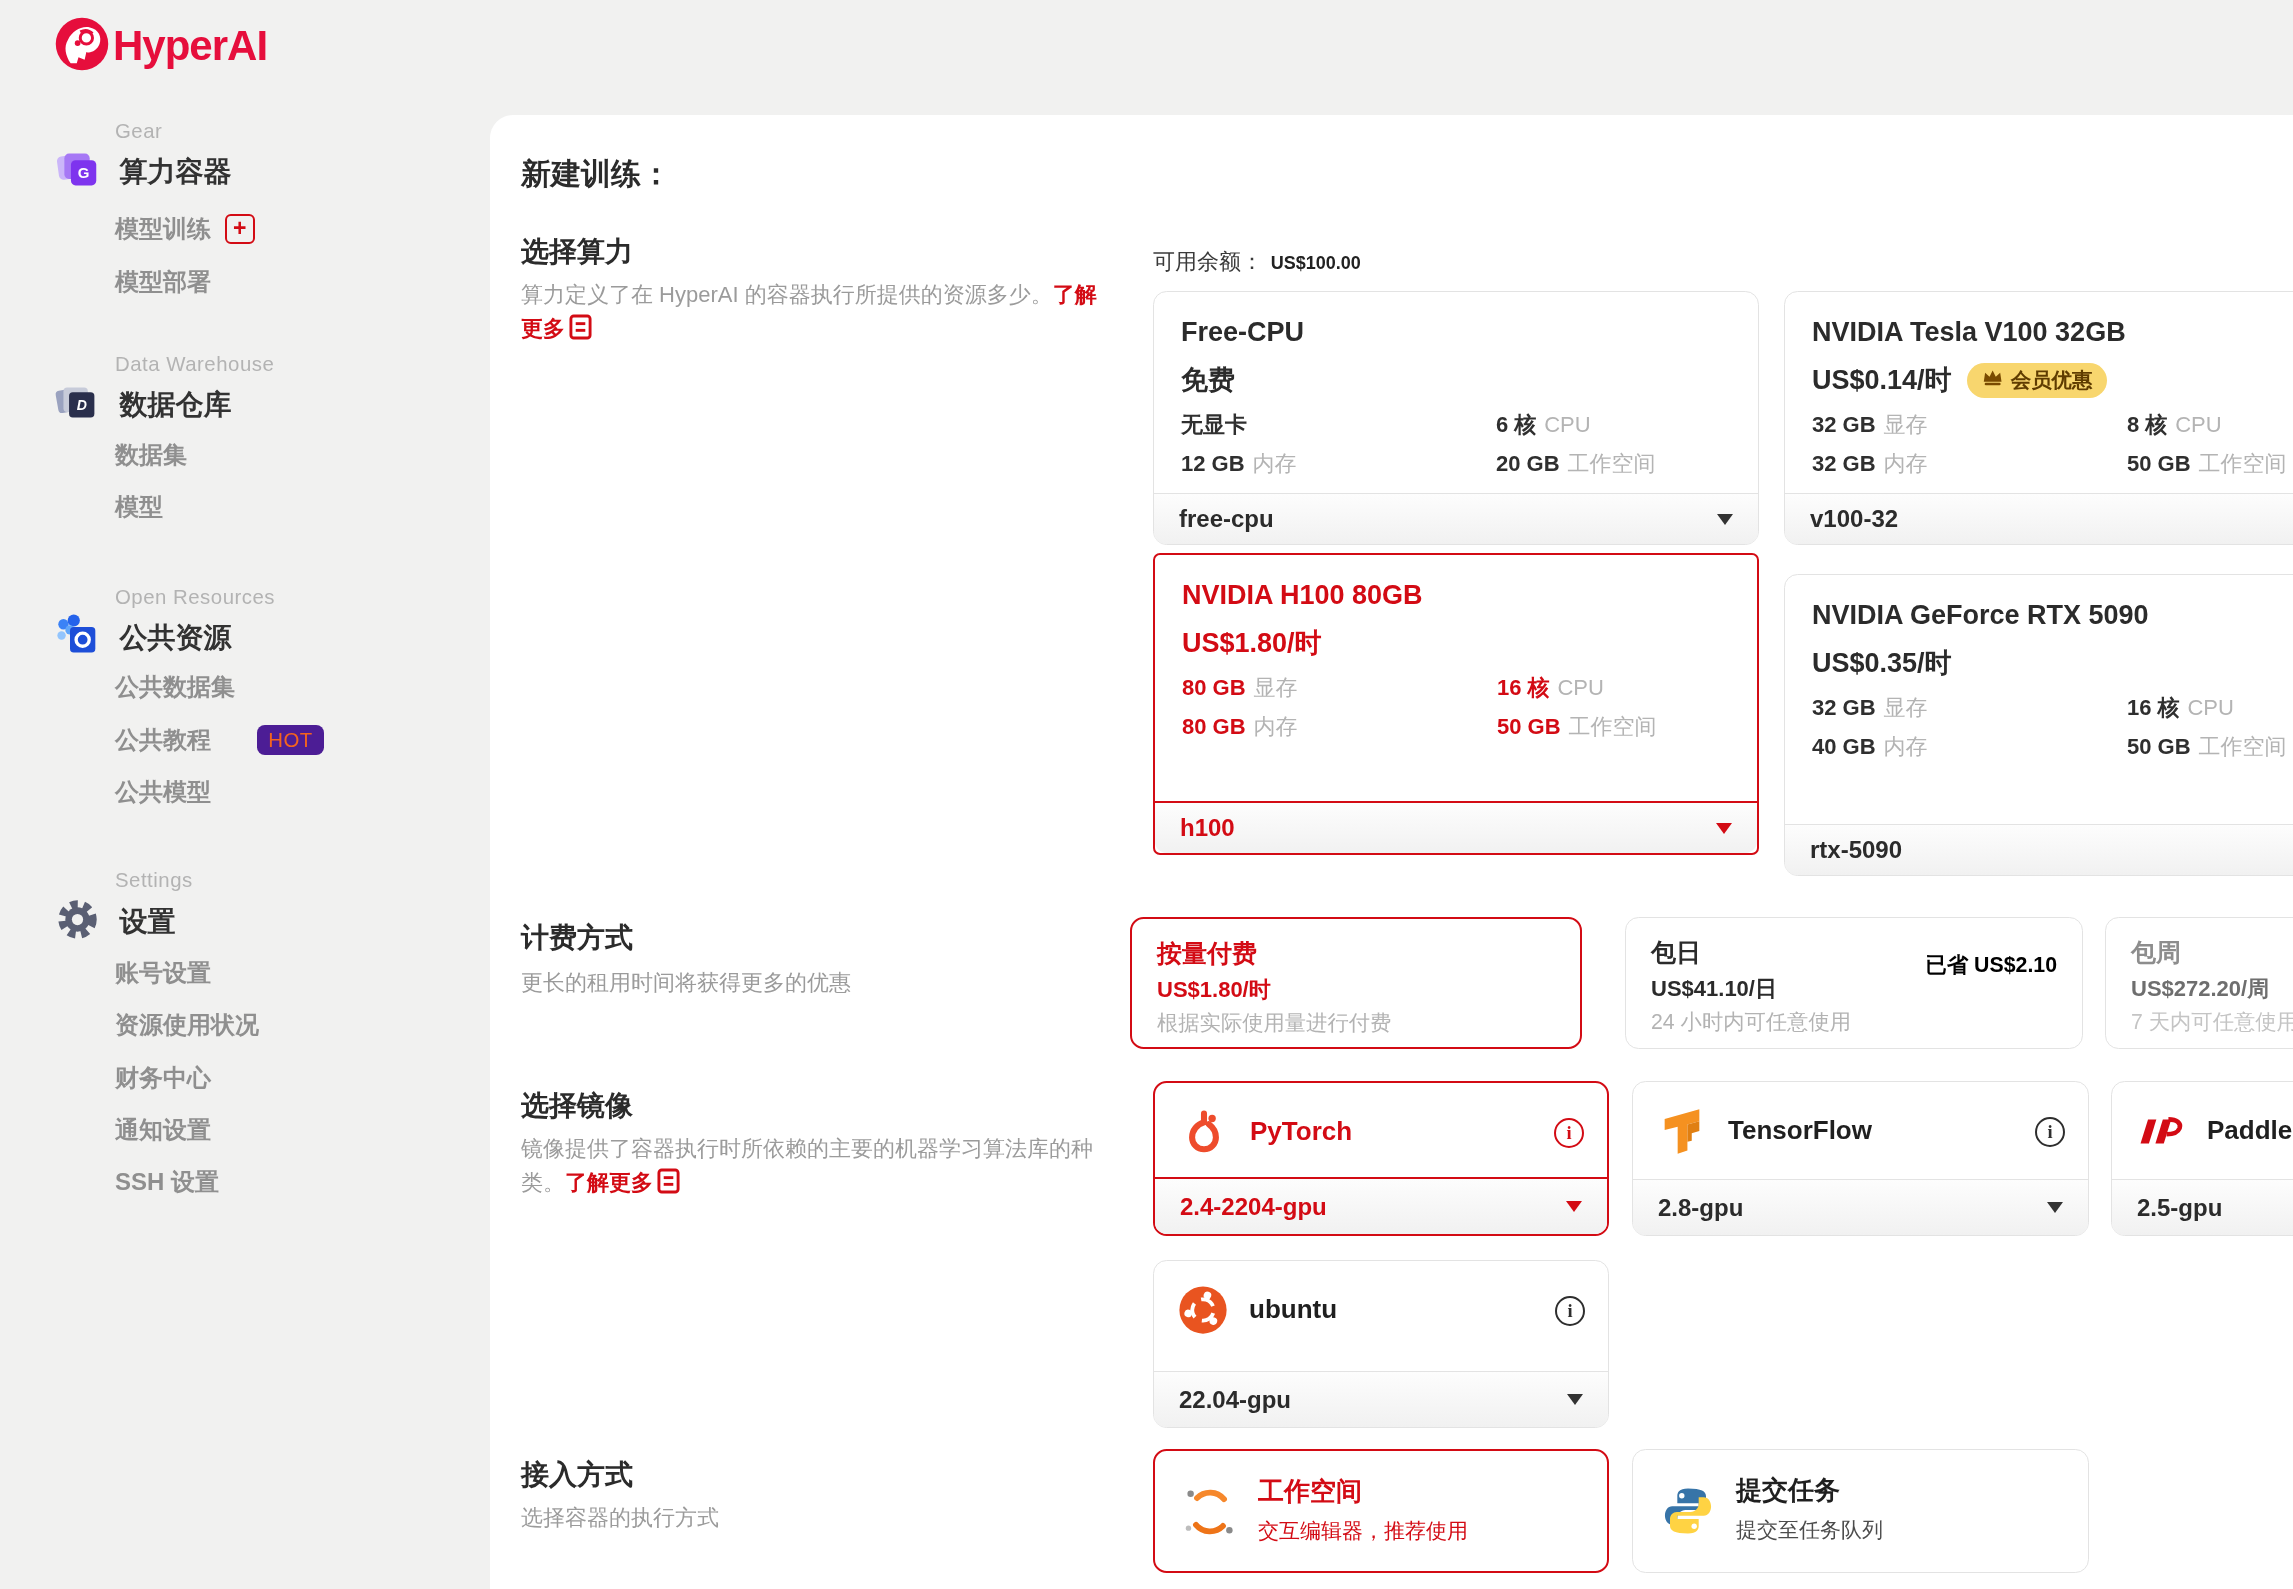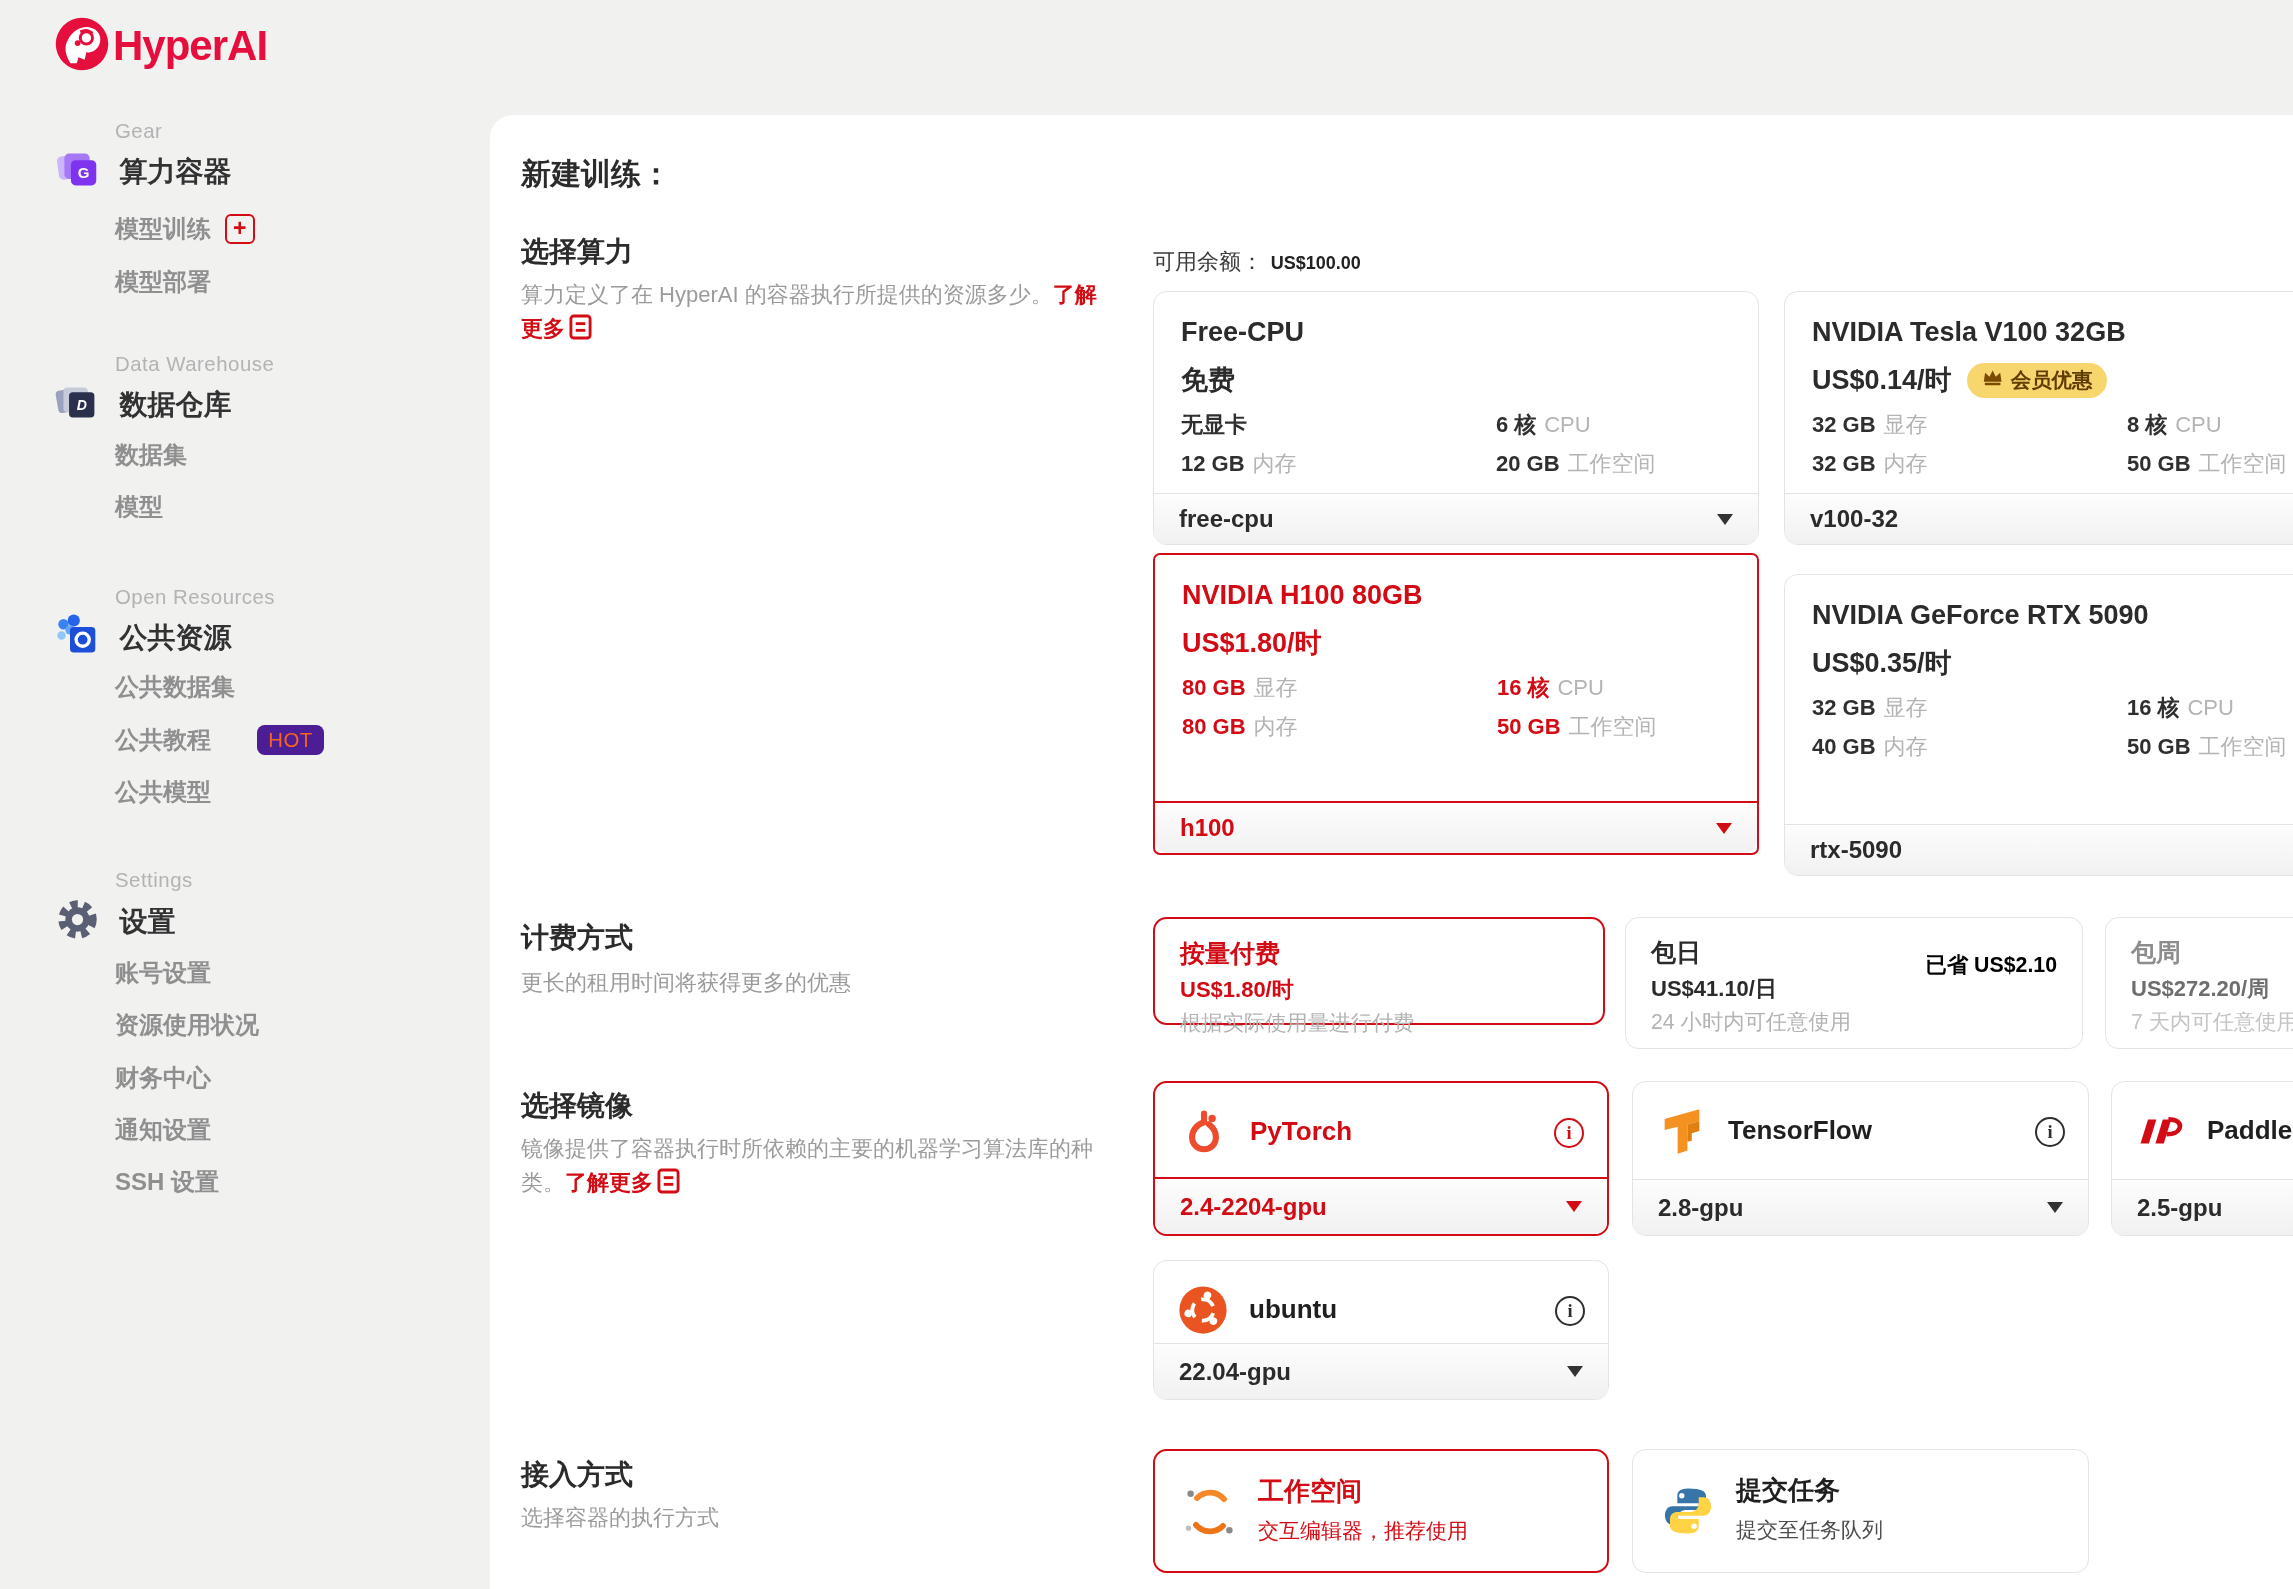--- a/index.html
+++ b/index.html
@@ -277,21 +277,21 @@
     </div>
     <div class="dd-bar">
       <span>rtx-5090</span>
 
     </div>
   </div>
 
   <div class="abs sec-title" style="left:31px;top:804px;">计费方式</div>
   <div class="abs sec-desc" style="left:31px;top:851px;">更长的租用时间将获得更多的优惠</div>
 
-  <div class="card sel" style="left:663px;top:802px;width:452px;height:108px;">
+  <div class="card sel" style="left:640px;top:802px;width:452px;height:132px;">
     <div class="bill-name">按量付费</div>
     <div class="bill-price">US$1.80/时</div>
     <div class="bill-desc">根据实际使用量进行付费</div>
   </div>
 
   <div class="card" style="left:1135px;top:802px;width:458px;height:132px;">
     <div class="bill-name">包日</div>
     <div class="bill-save">已省 US$2.10</div>
     <div class="bill-price">US$41.10/日</div>
     <div class="bill-desc">24 小时内可任意使用</div>
@@ -351,21 +351,21 @@
       </svg>
     </span>
     <span class="img-name">Paddle</span>
 
     <div class="dd-bar img-dd">
       <span>2.5-gpu</span>
 
     </div>
   </div>
 
-  <div class="card" style="left:663px;top:1145px;width:456px;height:140px;">
+  <div class="card" style="left:663px;top:1145px;width:456px;height:168px;">
     <span class="img-ic">
       <svg width="54" height="54" viewBox="0 0 48 48">
         <circle cx="24" cy="24" r="21" fill="#e95420"></circle>
         <g transform="rotate(17 24 24)">
           <circle cx="24" cy="24" r="9.5" fill="none" stroke="#fff" stroke-width="3.4" stroke-dasharray="13 7"></circle>
           <circle cx="24" cy="10.5" r="3.4" fill="#fff"></circle>
           <circle cx="12.3" cy="30.7" r="3.4" fill="#fff"></circle>
           <circle cx="35.7" cy="30.7" r="3.4" fill="#fff"></circle>
         </g>
       </svg>

